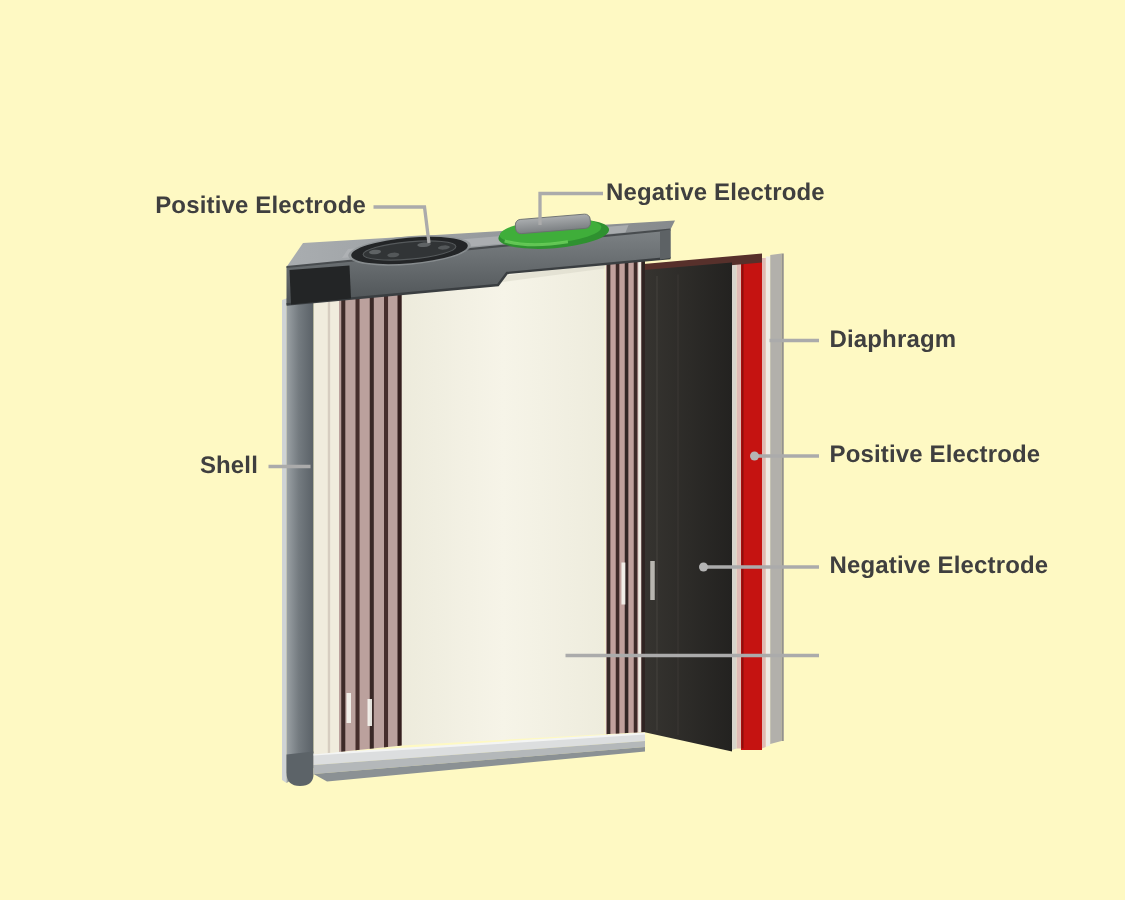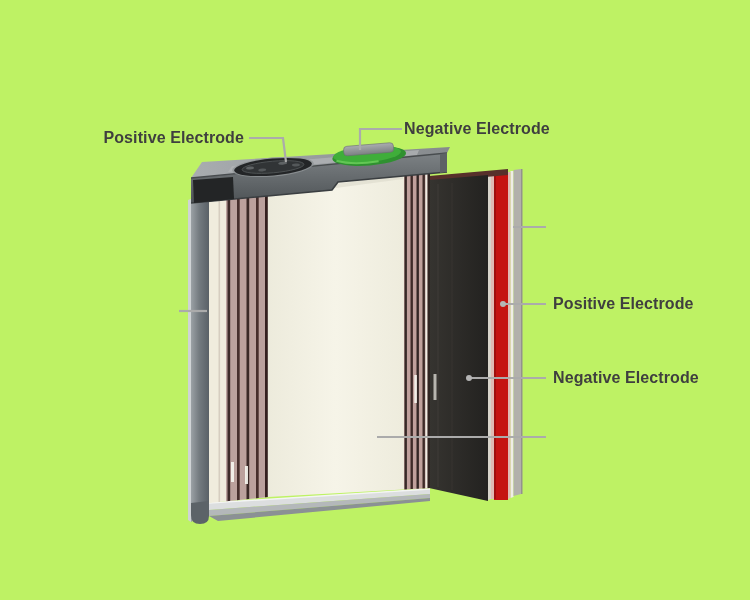--- a/index.html
+++ b/index.html
@@ -1,17 +1,17 @@
 <!DOCTYPE html>
 <html><head>
 <meta charset="utf-8">
 <style>
   html,body{margin:0;padding:0;background:#ffffff;}
   .stage{
-    position:relative;width:750px;height:600px;background:#bef264;
+    position:relative;width:750px;height:600px;background:#fef9c3;
     font-family:"Liberation Sans","DejaVu Sans",sans-serif;overflow:hidden;
   }
   .stage svg{position:absolute;left:0;top:0;}
   .lbl{
     position:absolute;font-size:16px;font-weight:700;line-height:22px;
     color:var(--label-color,#3f3f3f);letter-spacing:.1px;white-space:nowrap;
   }
   .lbl.r{text-align:right;}
 </style>
 </head>
@@ -161,19 +161,21 @@
     <g fill="#b5b5b5">
       <circle cx="503" cy="304" r="3"></circle>
       <circle cx="469" cy="378" r="3"></circle>
     </g>
   </svg>
 
   <div class="lbl r" style="left:44px;top:127px;width:200px;">Positive Electrode</div>
 
   <div class="lbl" style="left:404px;top:118px;">Negative Electrode</div>
 
+  <div class="lbl" style="left:553px;top:216px;">Diaphragm</div>
 
   <div class="lbl" style="left:553px;top:293px;">Positive Electrode</div>
 
   <div class="lbl" style="left:553px;top:367px;">Negative Electrode</div>
 
 
+  <div class="lbl r" style="left:72px;top:300px;width:100px;">Shell</div>
 </div>
 
 </body></html>

